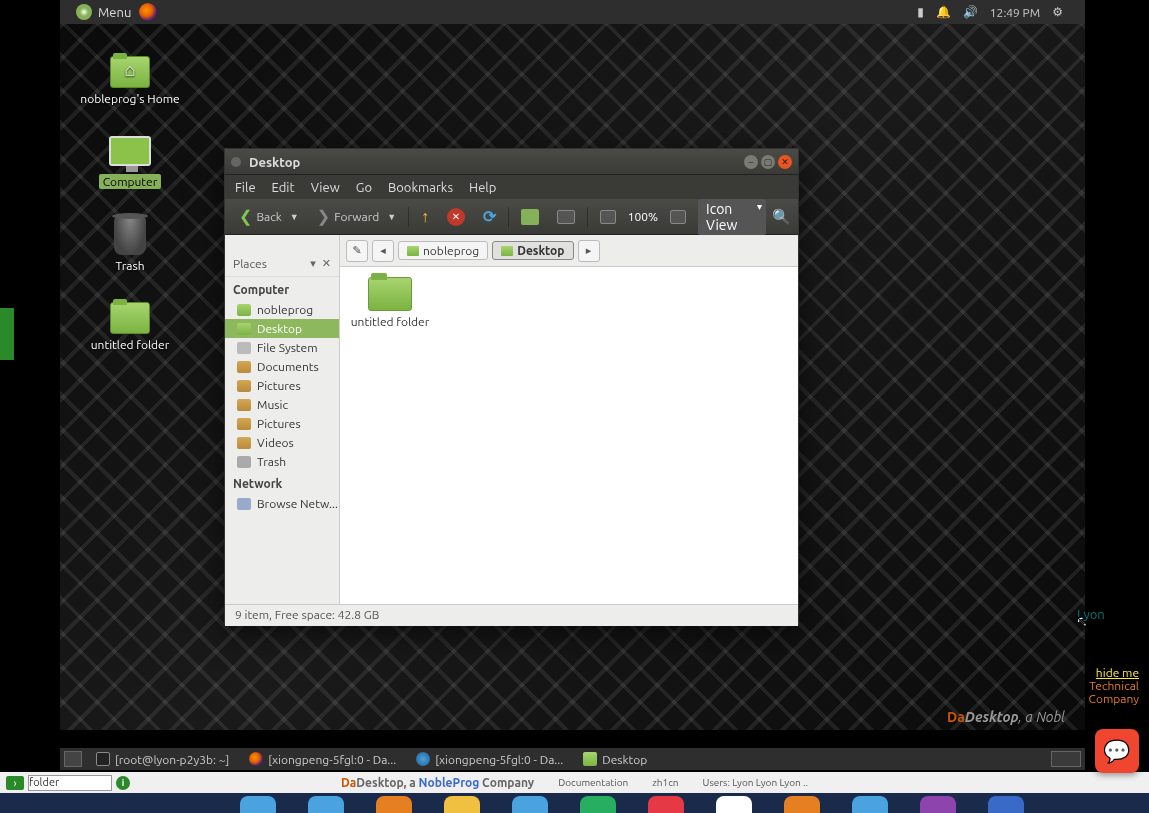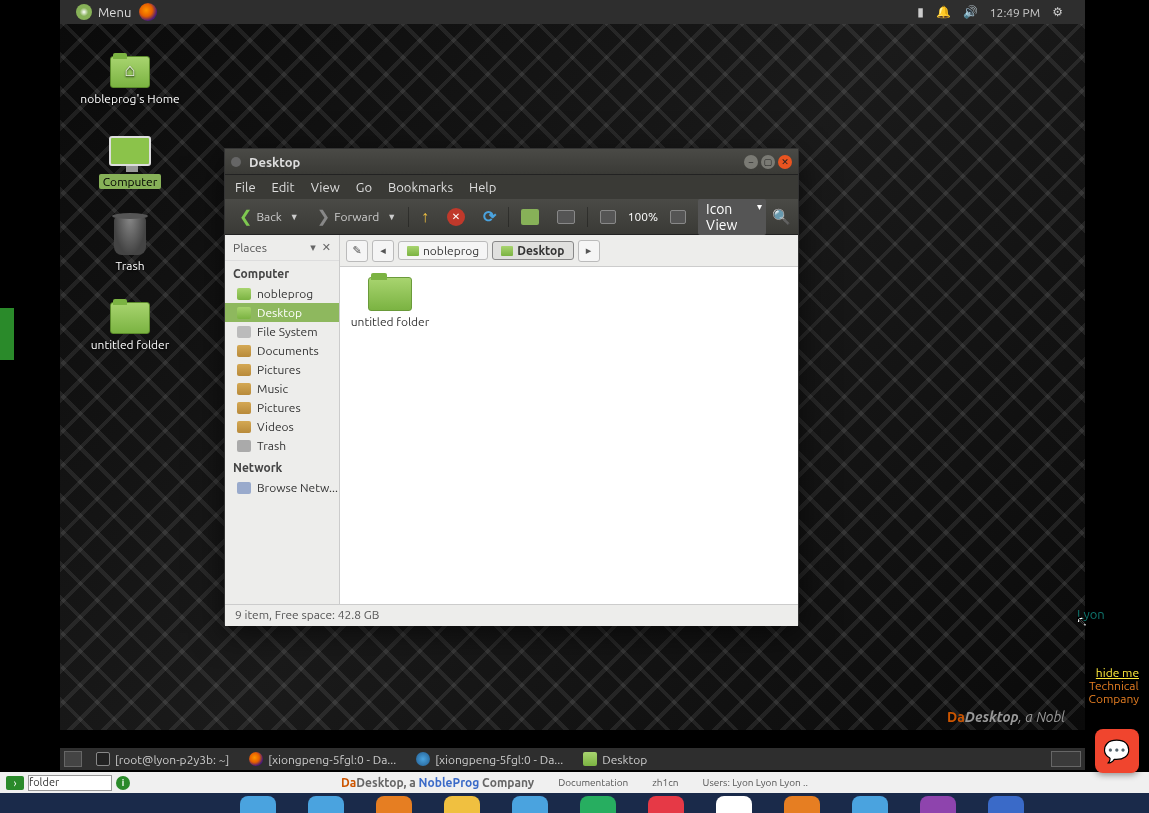--- a/index.html
+++ b/index.html
@@ -60,21 +60,21 @@
 .tb-home { width: 18px; height: 16px; background: #87b158; border-radius: 2px; }
 .tb-comp { width: 18px; height: 14px; background: #555; border: 1px solid #888; border-radius: 2px; }
 .zoom-ind { width: 16px; height: 14px; background: #555; border: 1px solid #888; border-radius: 2px; }
 .zoom-lvl { color: #fff; font-size: 12px; }
 .view-sel { background: #555; padding: 2px 18px 2px 8px; font-size: 14px; color: #fff; border-radius: 2px; position: relative; }
 .view-sel::after { content: "▾"; position: absolute; right: 4px; top: 2px; font-size: 10px;}
 .tb-search { width: 18px; height: 18px; color: #4aa3df; font-size: 15px; margin-left: auto; }
 
 .fm-body { display: flex; height: 369px; }
 .fm-sidebar { width: 115px; background: #ededeb; border-right: 1px solid #ccc; }
-.sb-header { display: flex; align-items: center; padding: 6px 8px; font-size: 12px; color: #555; border-bottom: 1px solid #ddd; }
+.sb-header { display: flex; align-items: center; padding: 6px 8px; font-size: 12px; color: #555; border-bottom: 1px solid #ddd; margin-top: 16px; }
 .sb-header .spacer { flex: 1; }
 .sb-header .arrow-tool { margin-left: 6px; font-size: 11px; color: #666; }
 .sb-section-title { font-weight: bold; color: #444; padding: 6px 8px 4px; font-size: 12px; }
 .sb-item { display: flex; align-items: center; gap: 6px; padding: 3px 6px 3px 12px; font-size: 12px; color: #333; white-space: nowrap; overflow: hidden; text-overflow: ellipsis; }
 .sb-item.sel { background: #8eb85e; color: #fff; }
 .sb-ic { width: 14px; height: 12px; background: #c5c5c5; border-radius: 2px; flex-shrink: 0; position: relative; }
 .sb-ic.folder { background: linear-gradient(180deg, #d4a854 0%, #b88a3a 100%); }
 .sb-ic.green { background: linear-gradient(180deg, #a8d46f 0%, #7bb342 100%); }
 .sb-ic.drive { background: #bbb; }
 .sb-ic.trash { background: #aaa; }
@@ -124,21 +124,21 @@
 .bottom2 .branding .link { font-size: 10px; color: #555; font-style: normal; }
 
 
 .dock { position: absolute; left: 0; top: 793px; width: 100%; height: 20px; background: #1a2a4a; z-index: 80; overflow: hidden; }
 .dock-inner { display: flex; gap: 32px; padding-left: 240px; padding-top: 3px; }
 .dock-ic { width: 36px; height: 36px; border-radius: 8px; }
 
 
 .right-widgets { position: absolute; right: 10px; top: 666px; z-index: 90; text-align: right; font-size: 12px; }
 .right-widgets .hide { color: #ffeb3b; text-decoration: underline; }
-.right-widgets .tech { color: #e67e22; text-align: center; }
+.right-widgets .tech { color: #e67e22; }
 .chat-bubble { position: absolute; right: 10px; bottom: 40px; width: 44px; height: 44px; background: #f0452e; border-radius: 8px; display: flex; align-items: center; justify-content: center; color: #fff; font-size: 22px; z-index: 95; box-shadow: 0 2px 6px rgba(0,0,0,0.4); }
 </style>
 </head>
 <body>
 
 <div class="desktop">
   <div class="desktop-bg"></div>
   <div class="dd-text">DD</div>
   <div class="dd-watermark">
     <span class="da">Da</span><b>Desktop</b><span>, a Nobl</span>

